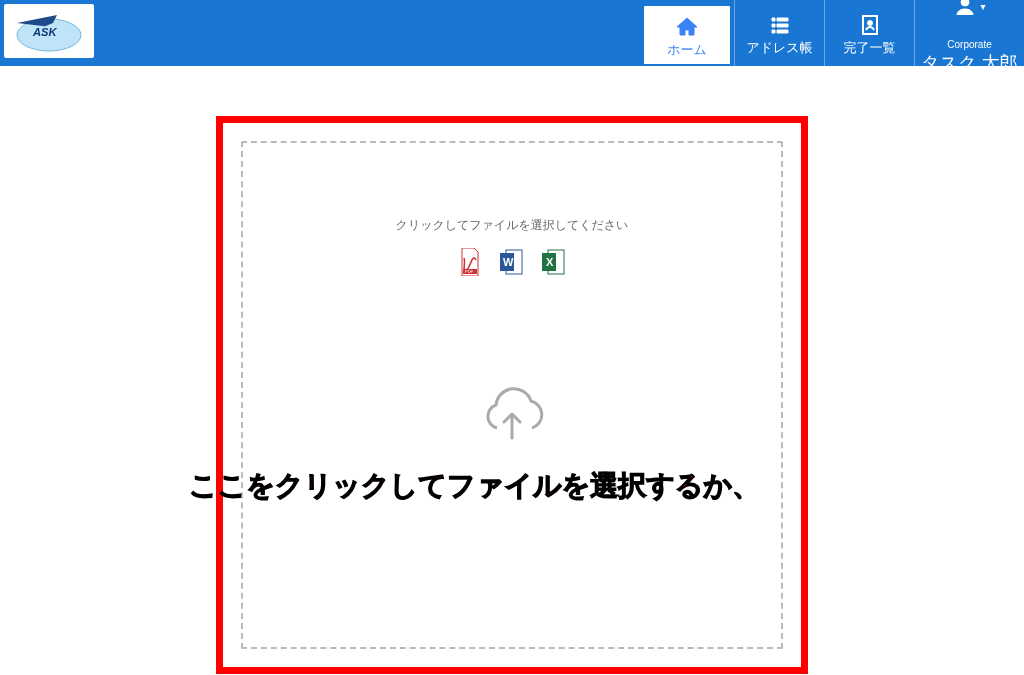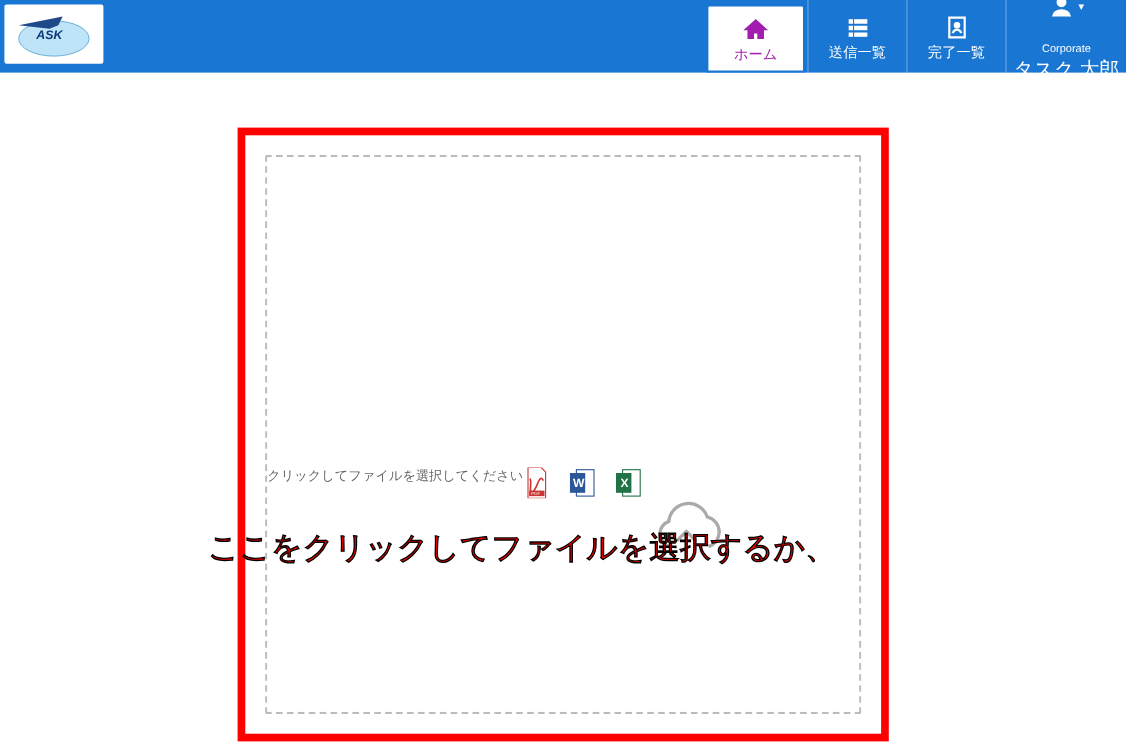--- a/index.html
+++ b/index.html
@@ -42,21 +42,21 @@
       justify-content: center;
       color: #fff;
       cursor: pointer;
       border-left: 1px solid rgba(255,255,255,0.35);
       font-size: 13px;
       gap: 4px;
     }
     .nav-item:last-child { border-right: none; width: 110px; }
     .nav-item.active {
       background: #fff;
-      color: #a21caf;
+      color: #3b82f6;
       border: 2px solid #1976d2;
       margin: 4px 2px 0 2px;
       border-radius: 3px 3px 0 0;
       height: 62px;
     }
     .nav-item .icon { height: 24px; display:flex; align-items:center; justify-content:center; }
     .nav-item .icon svg { width: 24px; height: 24px; fill: currentColor; stroke: currentColor; }
     .nav-item .label { font-size: 13px; line-height: 1; }
     .user-item { width: 110px !important; }
     .user-top { display:flex; align-items:center; gap:3px; }
@@ -75,21 +75,21 @@
       position: relative;
       padding: 18px;
       background: #fff;
     }
     .dropzone {
       width: 100%;
       height: 100%;
       border: 2px dashed #bbb;
       border-radius: 2px;
       display: flex;
-      flex-direction: row;
+      flex-direction: column;
       align-items: center;
       padding-top: 74px;
       position: relative;
       cursor: pointer;
     }
     .dropzone-hint {
       font-size: 12px;
       color: #666;
     }
     .file-icons {
@@ -100,23 +100,23 @@
     .file-icon { width: 24px; height: 28px; }
 
     .cloud-icon {
       margin-top: 110px;
     }
     .cloud-icon svg { width: 80px; height: 60px; }
 
     .overlay-text {
       position: absolute;
       left: -34px;
-      top: 356px;
+      top: 344px;
       font-size: 28px;
-      font-weight: 400;
+      font-weight: 700;
       color: #ff0000;
       -webkit-text-stroke: 1.2px #000;
       line-height: 1.35;
       white-space: nowrap;
       pointer-events: none;
     }
   </style>
 </head>
 <body>
 
@@ -137,21 +137,21 @@
           </svg>
       </span>
       <span class="label">ホーム</span>
     </div>
     <div class="nav-item">
       <span class="icon">
         <svg viewBox="0 0 24 24">
             <path d="M4 5h3v3H4zM9 5h11v3H9zM4 11h3v3H4zM9 11h11v3H9zM4 17h3v3H4zM9 17h11v3H9z"></path>
           </svg>
       </span>
-      <span class="label">送信一覧</span>
+      <span class="label">アドレス帳</span>
     </div>
     <div class="nav-item">
       <span class="icon">
         <svg viewBox="0 0 24 24">
             <path fill="none" stroke-width="2" d="M5 3h14v18H5z"></path>
             <circle cx="12" cy="10" r="2.5" fill="currentColor"></circle>
             <path d="M8 17c1-2 3-3 4-3s3 1 4 3" fill="none" stroke-width="2"></path>
           </svg>
       </span>
       <span class="label">完了一覧</span>

